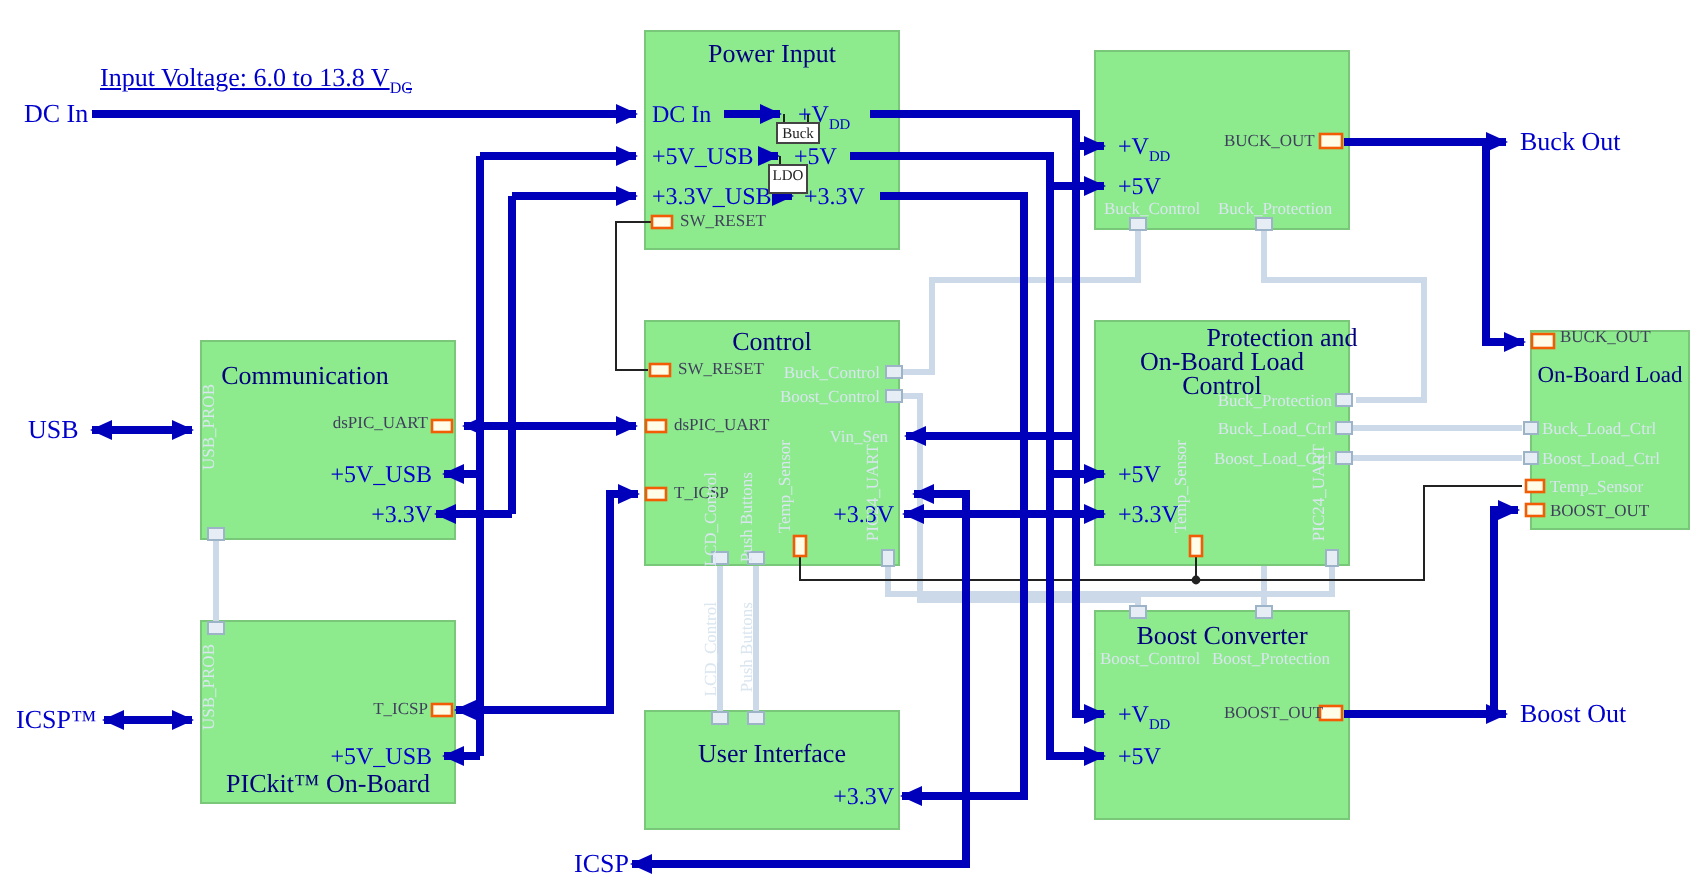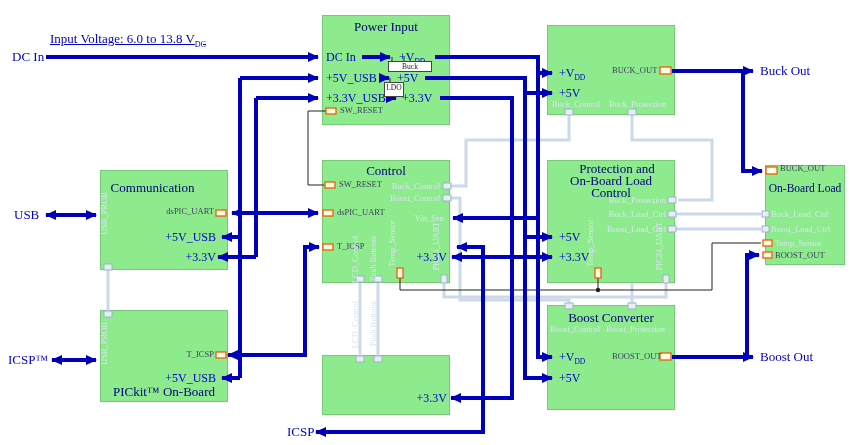--- a/index.html
+++ b/index.html
@@ -149,21 +149,21 @@
   <div class="lab ext" style="left:760px;top:64px">Buck Out</div>
   <div class="lab ext" style="left:760px;top:350px">Boost Out</div>
 
   <div class="lab title" style="left:322px;top:20px;width:128px">Power Input</div>
   <div class="lab blue" style="left:326px;top:51px">DC In</div>
   <div class="lab blue" style="left:399px;top:51px"><span>+V</span><sub>DD</sub></div>
   <div class="lab blue" style="left:326px;top:72px">+5V_USB</div>
   <div class="lab blue" style="left:397px;top:72px">+5V</div>
   <div class="lab blue" style="left:326px;top:92px">+3.3V_USB</div>
   <div class="lab blue" style="left:402px;top:92px">+3.3V</div>
-  <div class="ibox" style="left:388px;top:61px;width:44px;height:11px">Buck</div>
+  <div class="ibox" style="left:388px;top:61px;width:22px;height:11px">Buck</div>
   <div class="ibox" style="left:384px;top:82px;width:20px;height:15px">LDO</div>
   <div class="lab sm" style="left:340px;top:106px">SW_RESET</div>
 
   <div class="lab blue" style="left:559px;top:67px"><span>+V</span><sub>DD</sub></div>
   <div class="lab blue" style="left:559px;top:87px">+5V</div>
   <div class="lab lt" style="left:552px;top:100px">Buck_Control</div>
   <div class="lab lt" style="left:609px;top:100px">Buck_Protection</div>
   <div class="lab sm rt" style="left:612px;top:66px;width:44px">BUCK_OUT</div>
 
   <div class="lab title" style="left:100px;top:181px;width:105px">Communication</div>
@@ -178,21 +178,21 @@
   <div class="lab lt rt" style="left:376px;top:194px;width:64px">Boost_Control</div>
   <div class="lab sm" style="left:337px;top:208px">dsPIC_UART</div>
   <div class="lab lt rt" style="left:400px;top:214px;width:44px">Vin_Sen</div>
   <div class="lab sm" style="left:337px;top:242px">T_ICSP</div>
   <div class="lab blue rt" style="left:402px;top:251px;width:45px">+3.3V</div>
   <div class="lab lt vert" style="left:351px;top:236px">LCD_Control</div>
   <div class="lab lt vert" style="left:369px;top:236px">Push Buttons</div>
   <div class="lab lt vert" style="left:388px;top:220px">Temp_Sensor</div>
   <div class="lab lt vert" style="left:432px;top:222px">PIC24_UART</div>
 
-  <div class="lab title" style="left:553px;top:162px;width:128px">Protection and</div>
+  <div class="lab title" style="left:577px;top:162px;width:128px">Protection and</div>
   <div class="lab title" style="left:547px;top:174px;width:128px">On-Board Load</div>
   <div class="lab title" style="left:547px;top:186px;width:128px">Control</div>
   <div class="lab lt rt" style="left:598px;top:196px;width:68px">Buck_Protection</div>
   <div class="lab lt rt" style="left:598px;top:210px;width:68px">Buck_Load_Ctrl</div>
   <div class="lab lt rt" style="left:596px;top:225px;width:70px">Boost_Load_Ctrl</div>
   <div class="lab blue" style="left:559px;top:231px">+5V</div>
   <div class="lab blue" style="left:559px;top:251px">+3.3V</div>
   <div class="lab lt vert" style="left:586px;top:220px">Temp_Sensor</div>
   <div class="lab lt vert" style="left:655px;top:222px">PIC24_UART</div>
 
@@ -201,20 +201,21 @@
   <div class="lab lt" style="left:771px;top:210px">Buck_Load_Ctrl</div>
   <div class="lab lt" style="left:771px;top:225px">Boost_Load_Ctrl</div>
   <div class="lab lt" style="left:775px;top:239px">Temp_Sensor</div>
   <div class="lab sm" style="left:775px;top:251px">BOOST_OUT</div>
 
   <div class="lab lt vert" style="left:100px;top:322px">USB_PROB</div>
   <div class="lab sm rt" style="left:140px;top:350px;width:74px">T_ICSP</div>
   <div class="lab blue rt" style="left:158px;top:372px;width:58px">+5V_USB</div>
   <div class="lab title" style="left:100px;top:385px;width:128px">PICkit™ On-Board</div>
 
+  <div class="lab title" style="left:322px;top:370px;width:128px">User Interface</div>
   <div class="lab blue rt" style="left:402px;top:392px;width:45px">+3.3V</div>
   <div class="lab lt vert" style="left:351px;top:301px">LCD_Control</div>
   <div class="lab lt vert" style="left:369px;top:301px">Push Buttons</div>
 
   <div class="lab title" style="left:547px;top:311px;width:128px">Boost Converter</div>
   <div class="lab lt" style="left:550px;top:325px">Boost_Control</div>
   <div class="lab lt" style="left:606px;top:325px">Boost_Protection</div>
   <div class="lab blue" style="left:559px;top:351px"><span>+V</span><sub>DD</sub></div>
   <div class="lab blue" style="left:559px;top:372px">+5V</div>
   <div class="lab sm rt" style="left:612px;top:352px;width:44px">BOOST_OUT</div>

